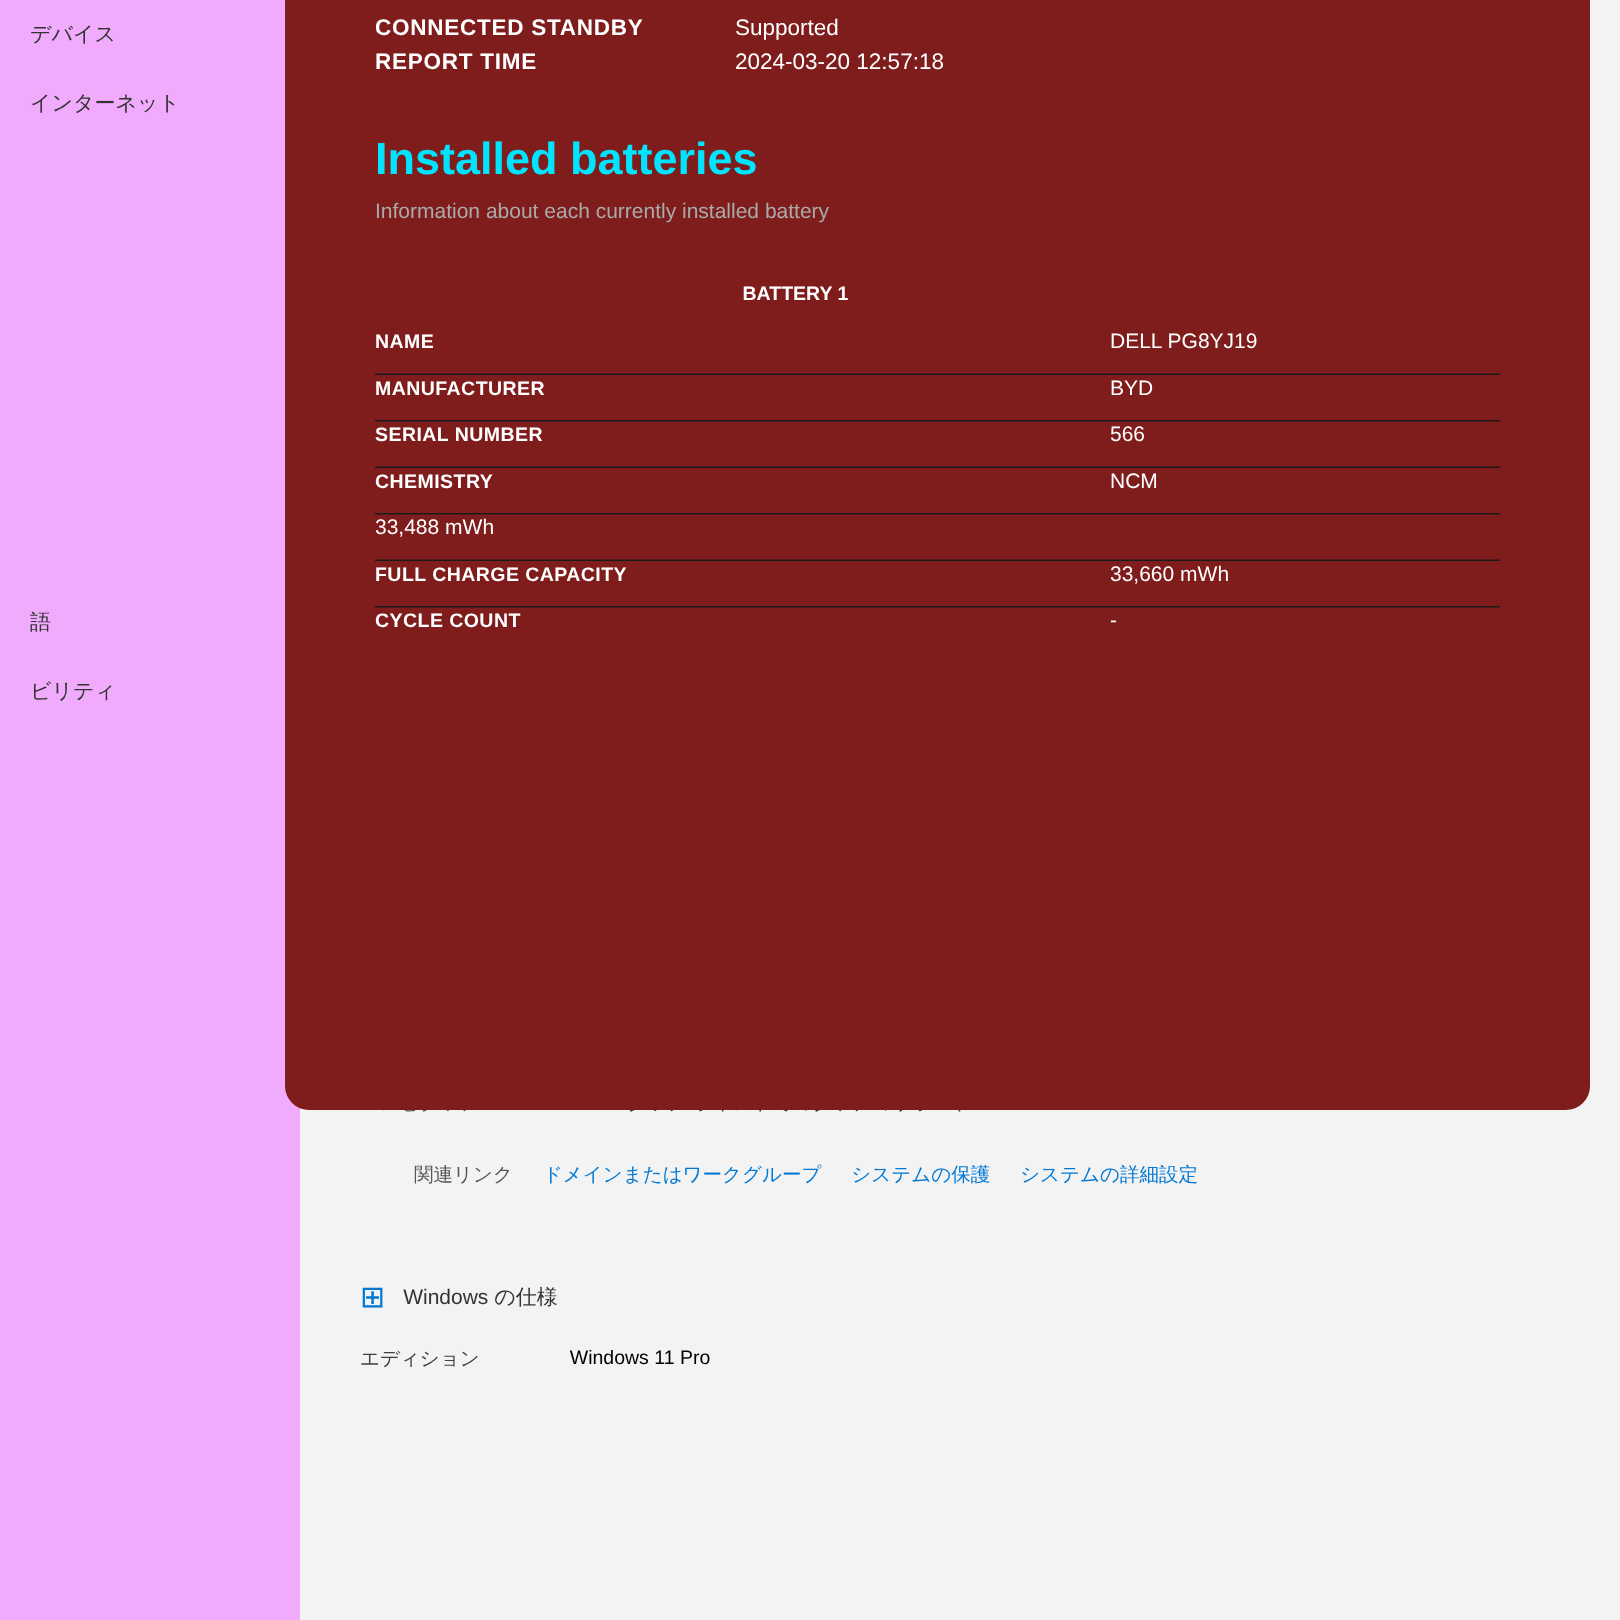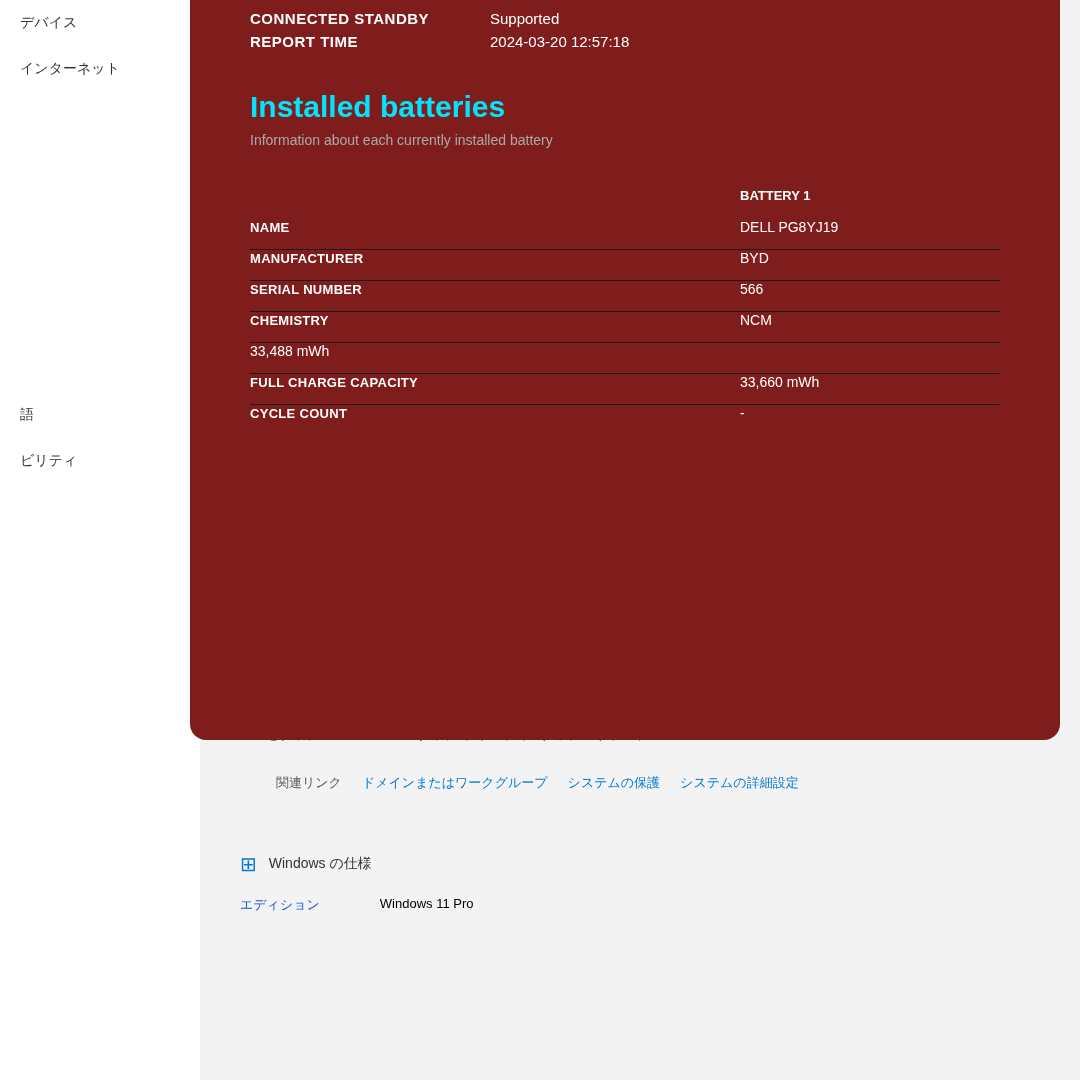--- a/index.html
+++ b/index.html
@@ -23,21 +23,21 @@
       background: #f3f3f3;
     }
 
     
     .sidebar-area {
       position: absolute;
       top: 0;
       left: 0;
       width: 200px;
       height: 1080px;
-      background: #ffffff;
+      background: #f0abfc;
     }
 
     .sidebar-item {
       padding: 14px 20px;
       font-size: 14px;
       color: #333;
       cursor: pointer;
     }
 
     
@@ -160,21 +160,21 @@
       margin-bottom: 40px;
     }
 
     
     .battery-table {
       width: 100%;
     }
 
     .battery-col-header {
       display: flex;
-      justify-content: flex-end;
+      justify-content: center;
       padding-right: 0;
       margin-bottom: 16px;
     }
 
     .col-header-text {
       font-size: 13px;
       font-weight: 700;
       color: #ffffff;
       width: 260px;
       text-align: left;
@@ -243,21 +243,21 @@
     <a>システムの保護</a>
     <a>システムの詳細設定</a>
   </div>
 
   <div class="windows-spec">
     <span class="win-logo">⊞</span>
     <span>Windows の仕様</span>
   </div>
 
   <div class="edition-row">
-    <span style="color:#1d4ed8;">エディション</span>
+    <span style="color:#404040;">エディション</span>
     <span>Windows 11 Pro</span>
   </div>
 </div>
 
 <div class="battery-report">
 
   <div class="top-info">
     <div class="info-row">
       <span class="info-label">CONNECTED STANDBY</span>
       <span class="info-value">Supported</span>

